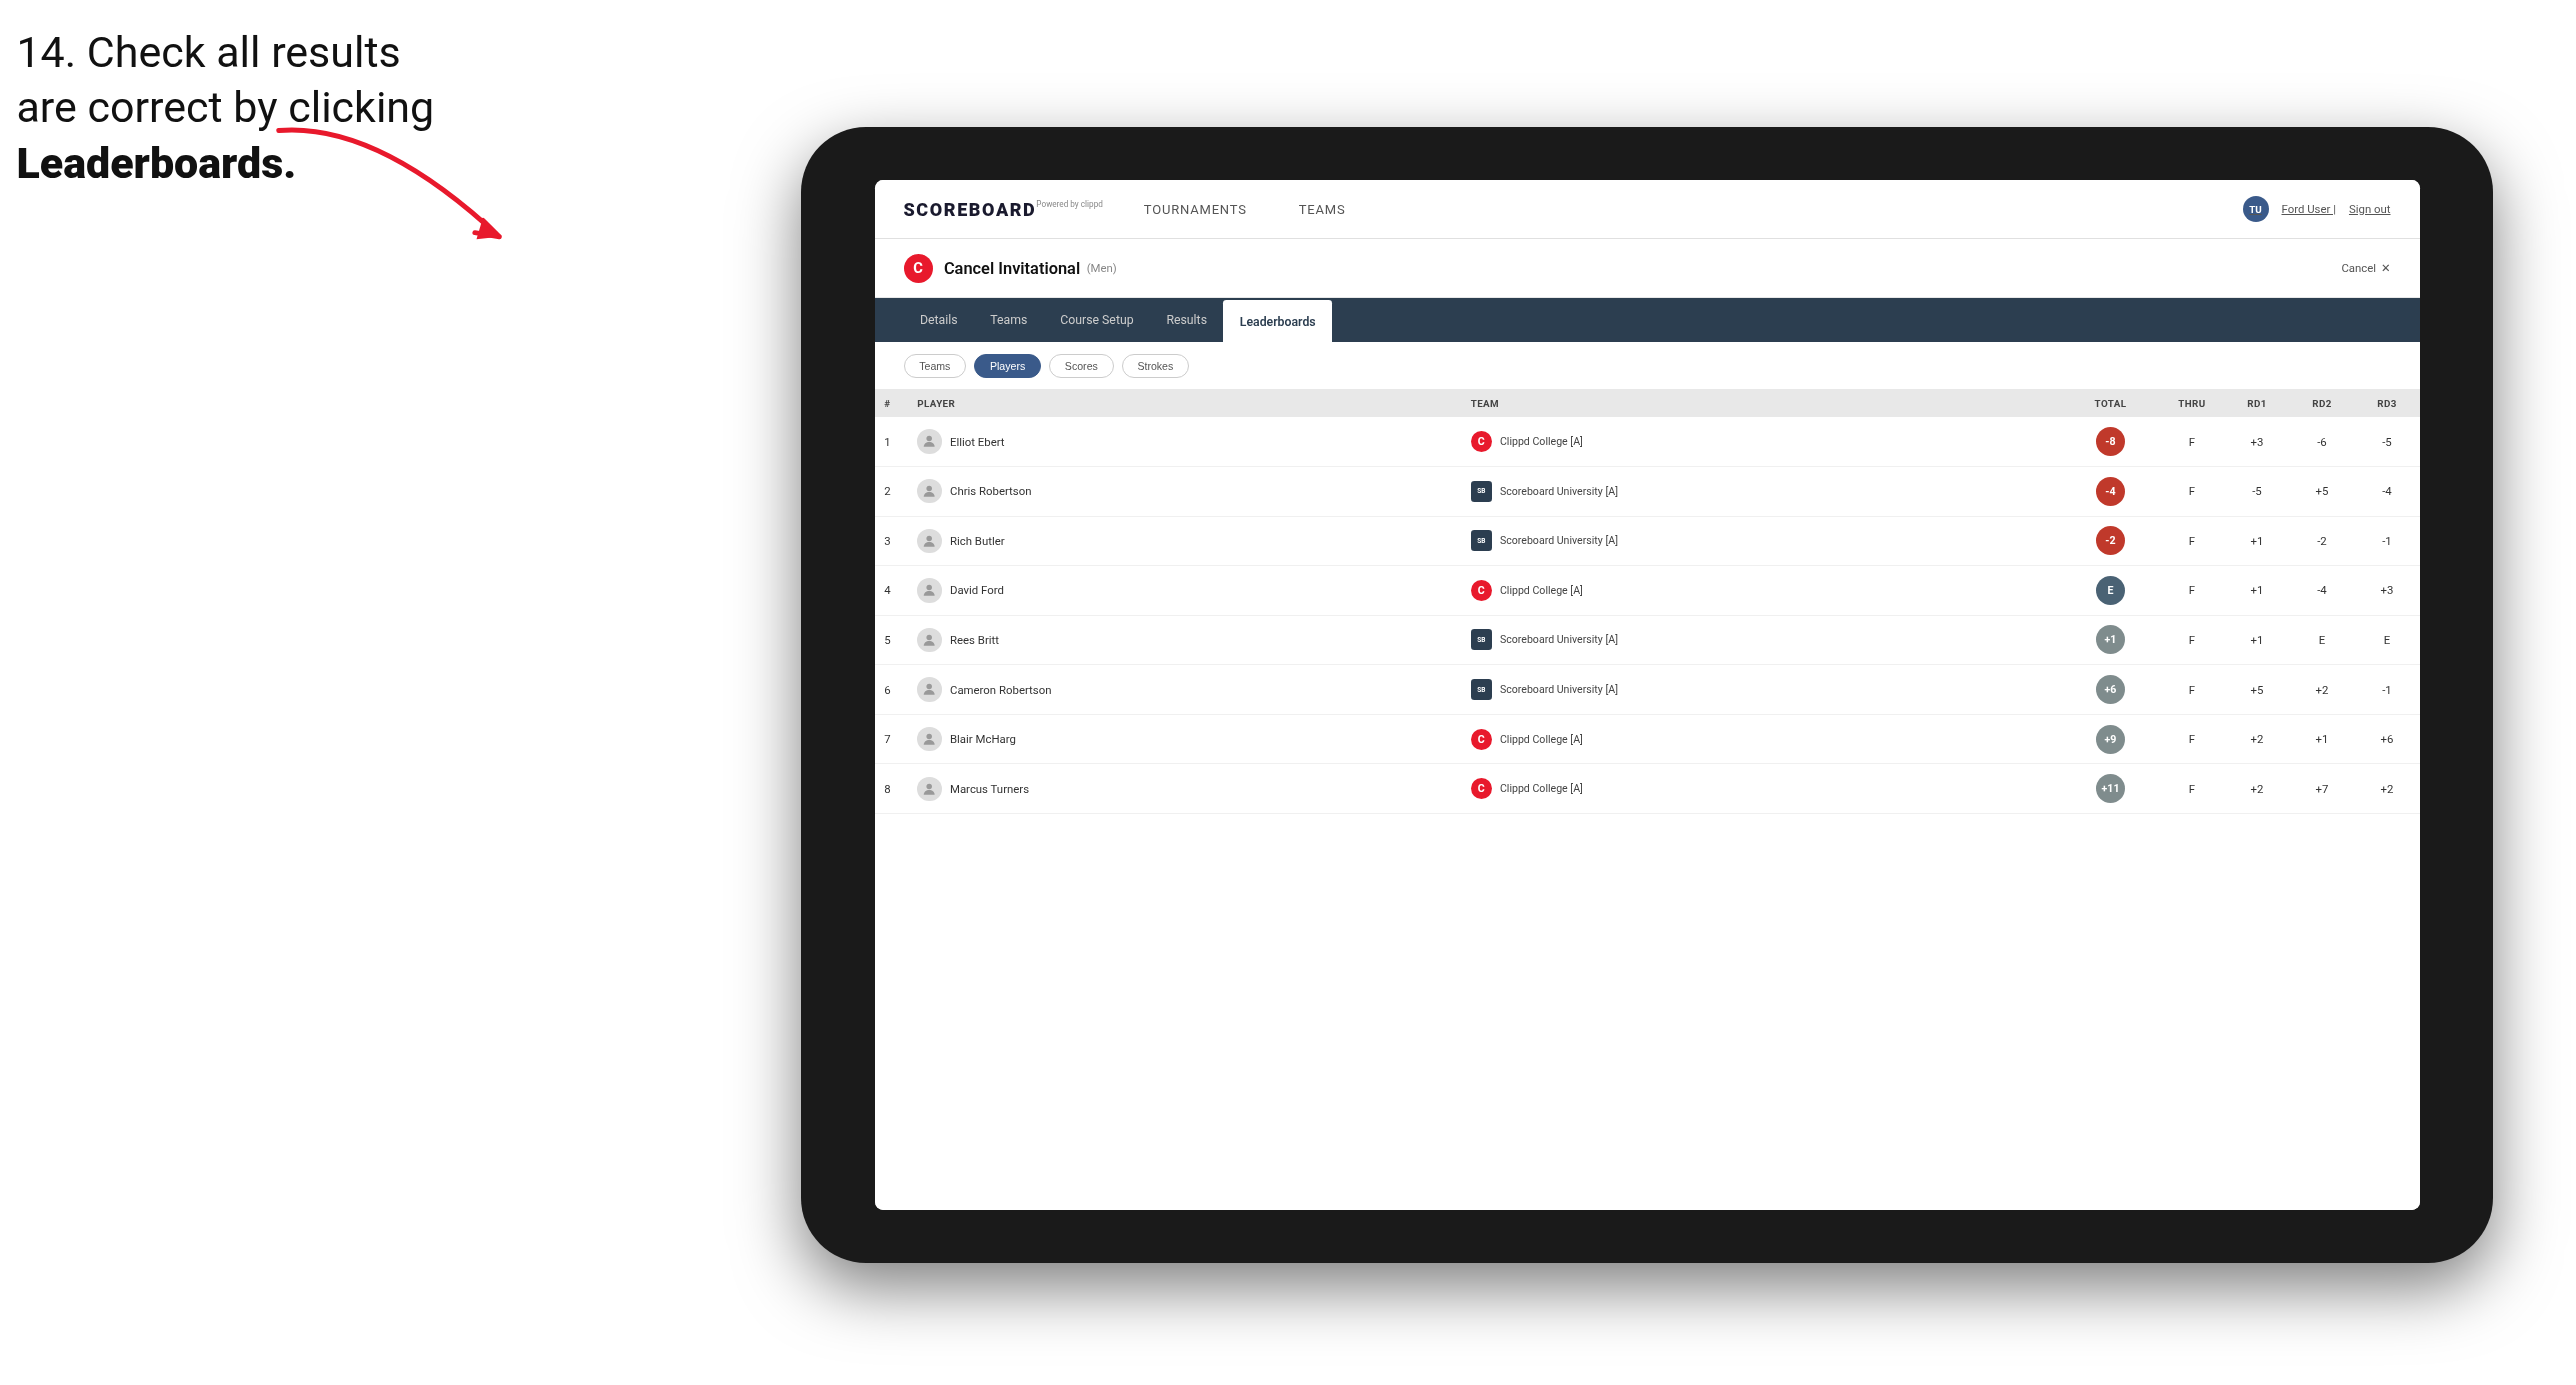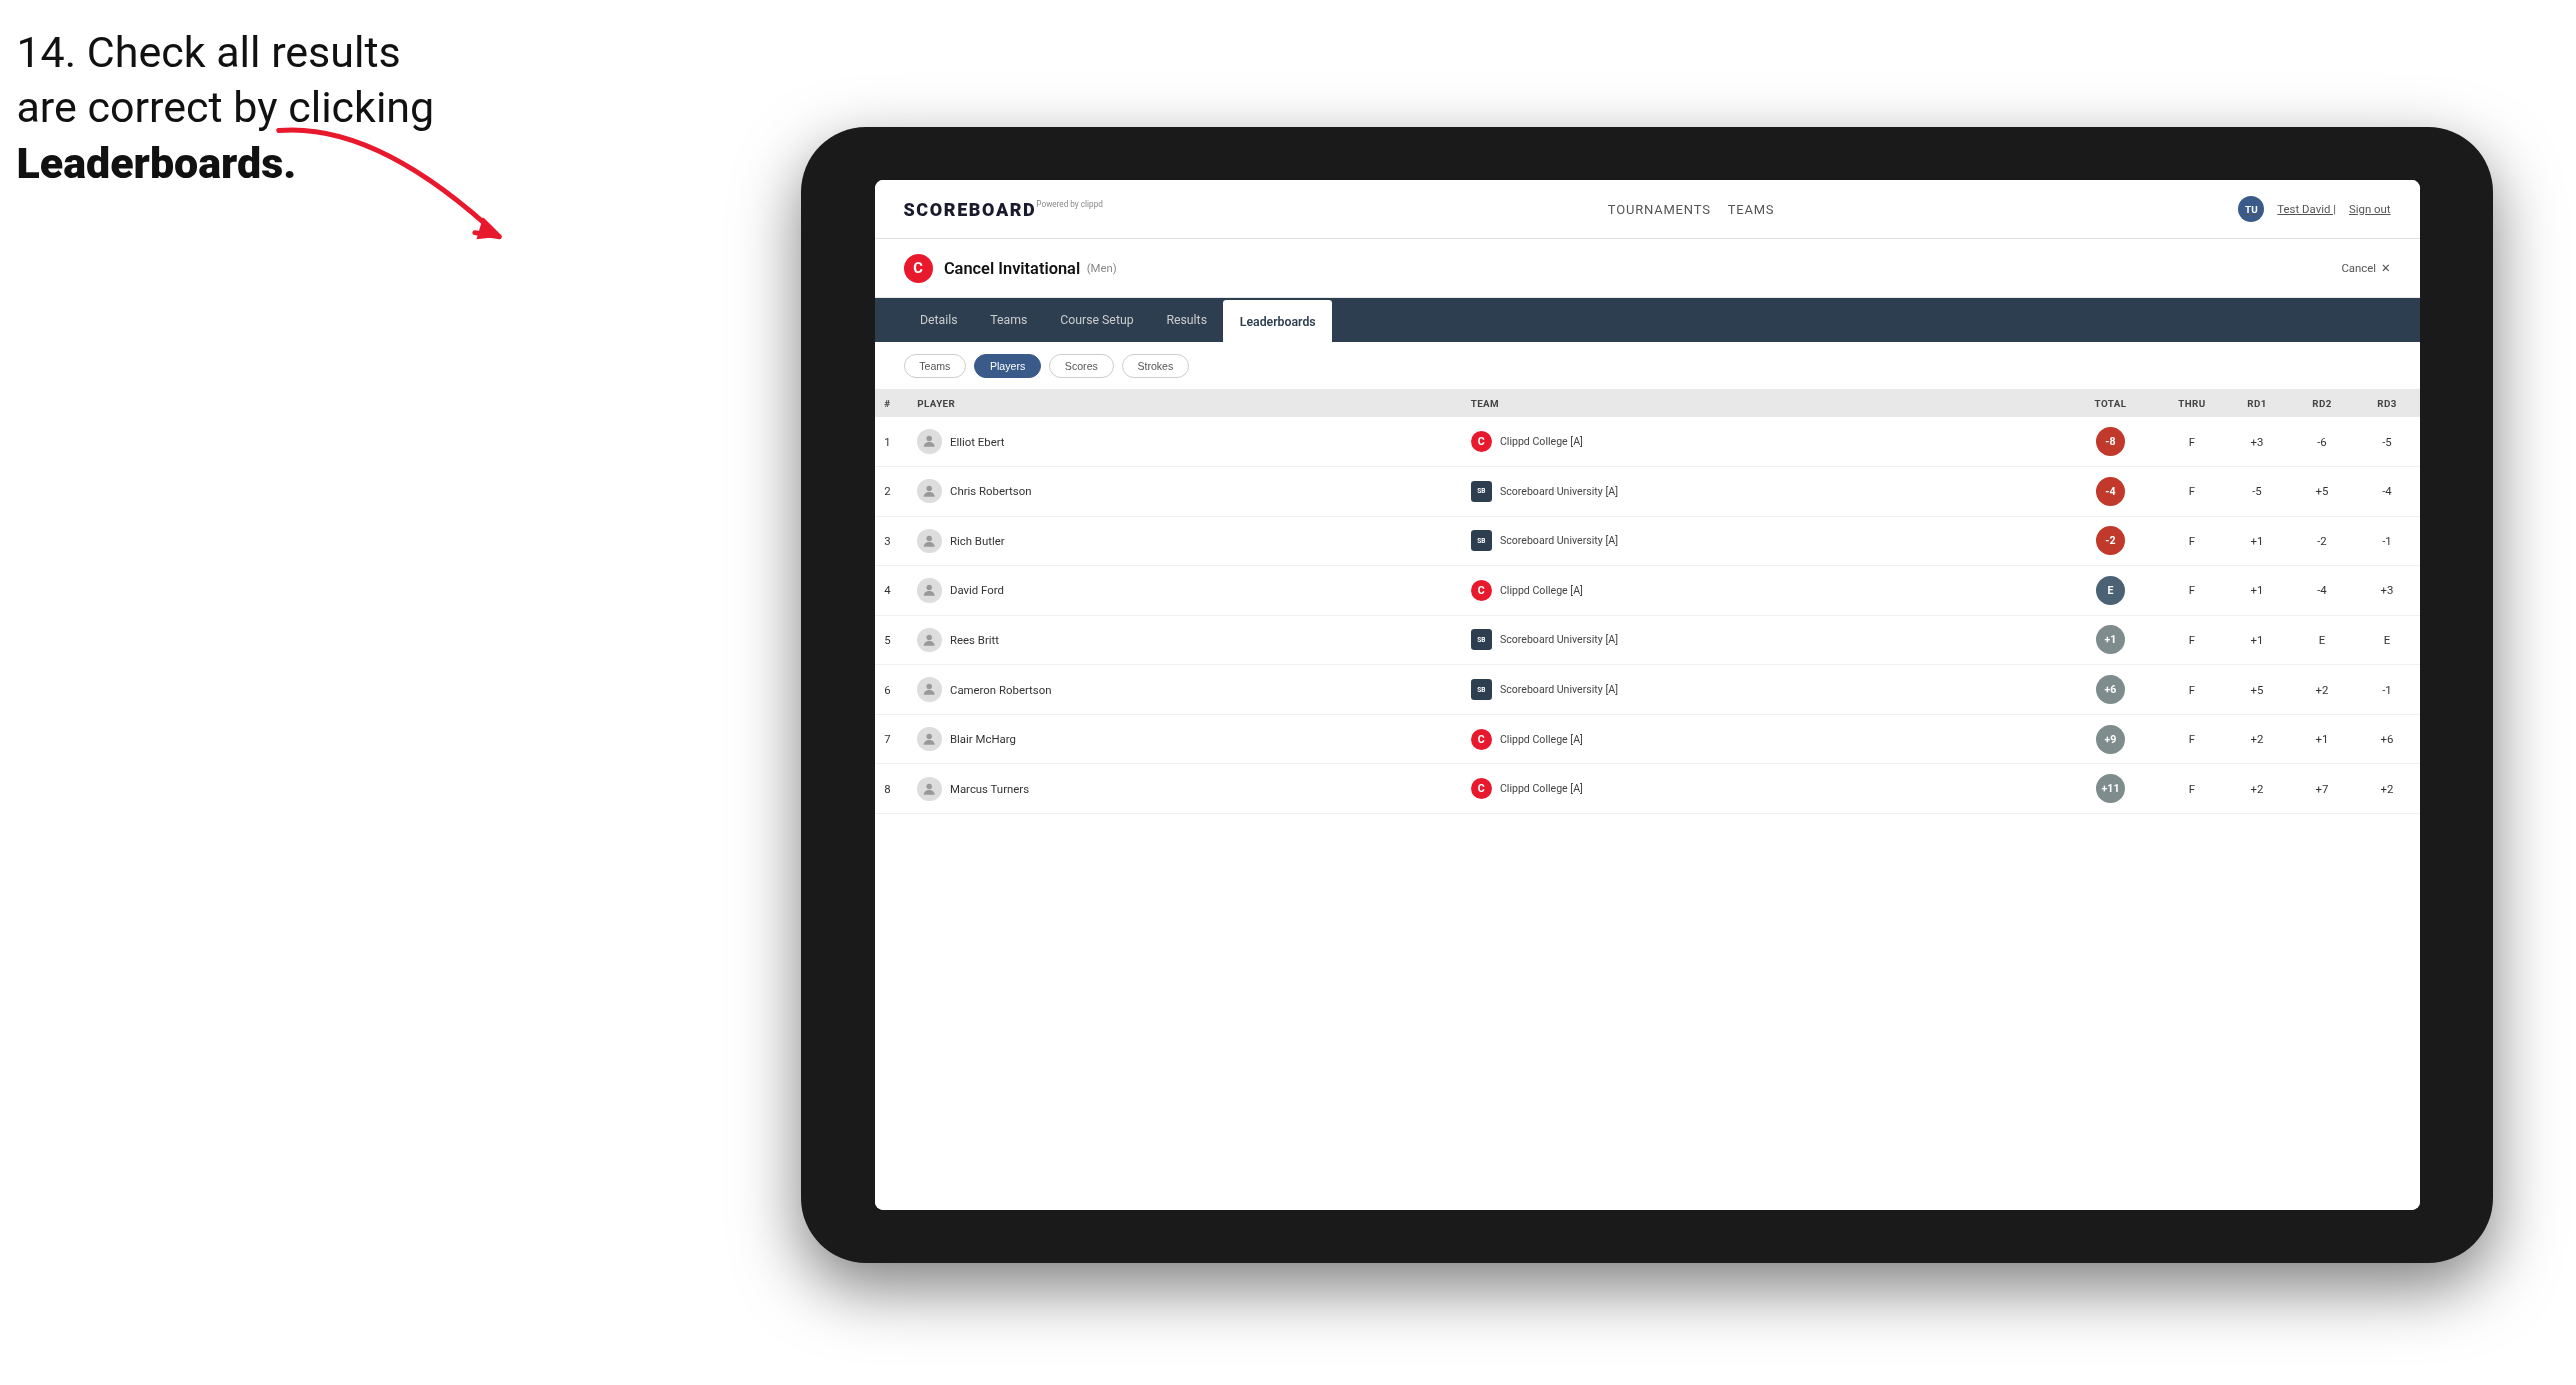--- a/index.html
+++ b/index.html
@@ -71,23 +71,22 @@
       color: #1a1a2e;
       text-transform: uppercase;
     }
     .logo-sub {
       font-size: 8.2px;
       color: #888;
     }
 
     .nav-links {
       display: flex;
-      gap: 17px;
+      gap: 52px;
       flex: 1;
-      justify-content: center;
     }
     .nav-link {
       font-size: 13px;
       color: #555;
       cursor: pointer;
       padding: 3.3px 0;
       text-transform: uppercase;
       letter-spacing: 0.8px;
     }
 
@@ -345,21 +344,21 @@
       <div class="logo-area">
         <span class="logo-text">SCOREBOARD</span>
         <span class="logo-sub">Powered by clippd</span>
       </div>
       <div class="nav-links">
         <span class="nav-link">TOURNAMENTS</span>
         <span class="nav-link">TEAMS</span>
       </div>
       <div class="nav-right">
         <div class="user-avatar">TU</div>
-        <span>Test David |</span>
+        <span>Ford User |</span>
         <span style="cursor:pointer; color:#555;">Sign out</span>
       </div>
     </div>
 
     <div class="page-content">
 
       <div class="tournament-header">
         <div class="tournament-logo">C</div>
         <span class="tournament-title">Cancel Invitational</span>
         <span class="tournament-type">(Men)</span>

